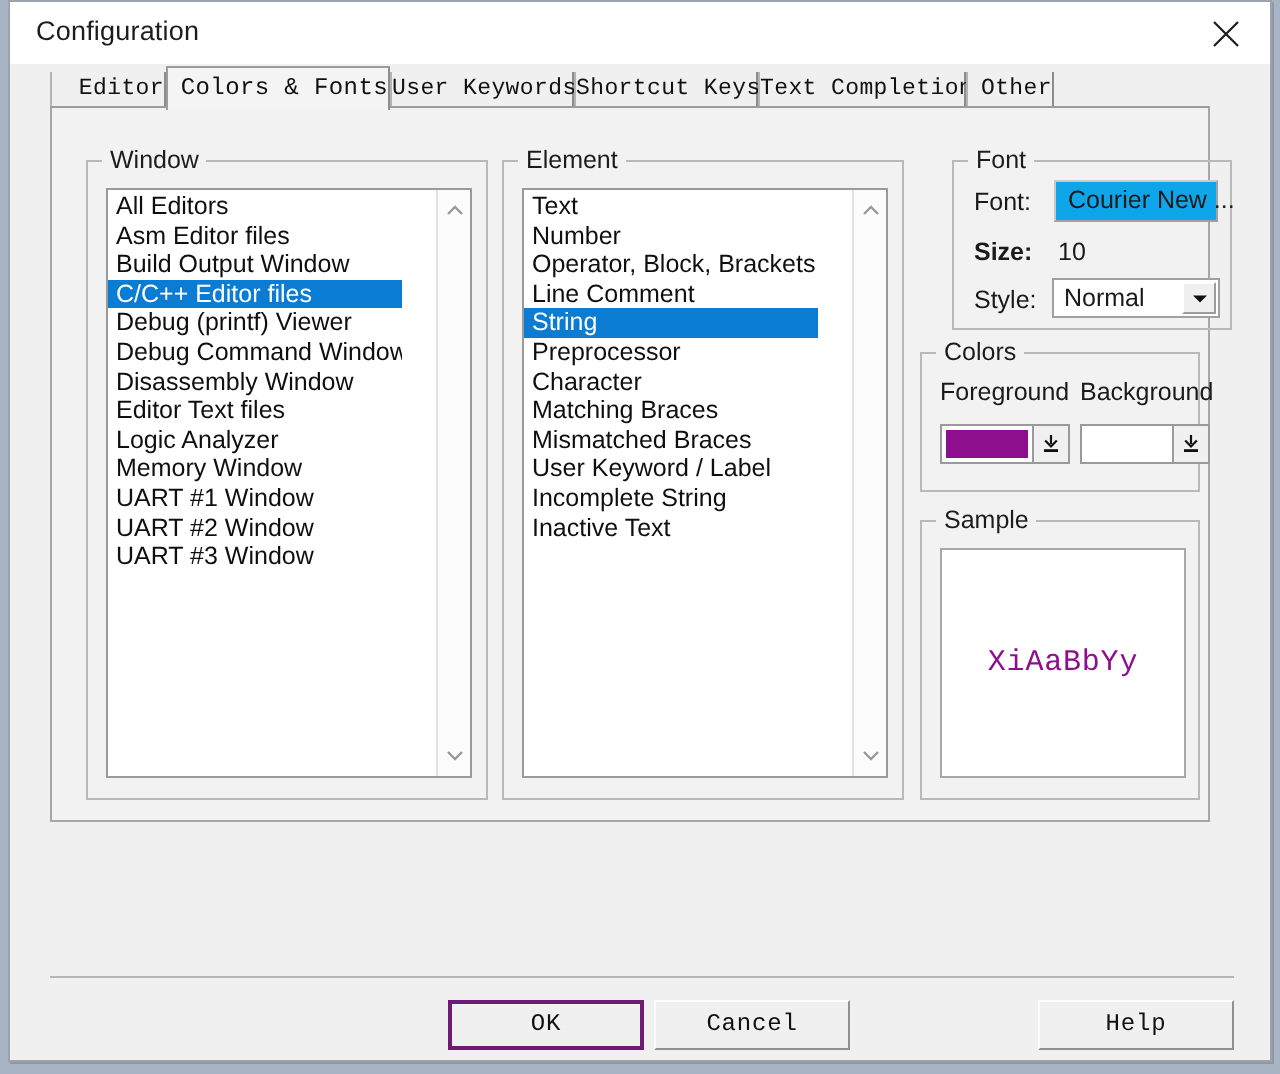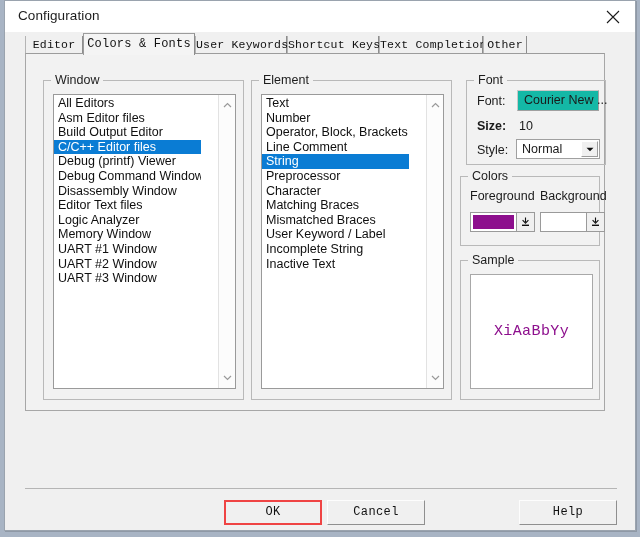--- a/index.html
+++ b/index.html
@@ -69,21 +69,21 @@
     position: absolute;
     top: 4px;
     height: 18px;
     box-sizing: border-box;
     background: #f0f0f0;
     border-left: 1px solid #b4b4b4;
     border-right: 1px solid #8d8d8d;
     font-family: "Liberation Mono", monospace;
     font-size: 11.5px;
     color: #111;
-    text-align: center;
+    text-align: right;
     line-height: 17px;
     white-space: nowrap;
     letter-spacing: 0.2px;
   }
   .tab.active {
     top: 1px;
     height: 22px;
     line-height: 20px;
     background: #f4f4f4;
     border-top: 1px solid #9c9c9c;
@@ -176,21 +176,21 @@
     color: #1a1a1a;
   }
   .fld-value {
     position: absolute;
     font-size: 12.5px;
     color: #1a1a1a;
   }
   .pushfield {
     position: absolute;
     box-sizing: border-box;
-    background: #14b8a6;
+    background: #0ea5e9;
     border: 1px solid #a0a0a0;
     border-top-color: #c8c8c8;
     border-left-color: #c8c8c8;
     font-size: 12.5px;
     color: #1a1a1a;
     padding-left: 6px;
     line-height: 19px;
     white-space: nowrap;
     cursor: default;
   }
@@ -279,21 +279,21 @@
     border-left-color: #fdfdfd;
     font-family: "Liberation Mono", monospace;
     font-size: 12px;
     color: #111;
     text-align: center;
     line-height: 23px;
     cursor: default;
     letter-spacing: 0.4px;
   }
   .dlgbtn.default {
-    border: 2px solid #ef4444;
+    border: 2px solid #701a75;
     line-height: 21px;
   }
 </style>
 </head>
 <body>
 
 <div id="window">
 
   <div id="titlebar">
     <div id="title-text">Configuration</div>
@@ -314,21 +314,21 @@
   </div>
 
   <div id="tabpage">
 
     <div class="group" style="left:17px; top:26px; width:201px; height:320px;">
       <span class="legend">Window</span>
       <div class="listbox" style="left:9px; top:13px; width:183px; height:295px;">
         <div class="listitems" id="window-items">
             <div class="li">All Editors</div>
             <div class="li">Asm Editor files</div>
-            <div class="li">Build Output Editor</div>
+            <div class="li">Build Output Window</div>
             <div class="li sel">C/C++ Editor files</div>
             <div class="li">Debug (printf) Viewer</div>
             <div class="li">Debug Command Window</div>
             <div class="li">Disassembly Window</div>
             <div class="li">Editor Text files</div>
             <div class="li">Logic Analyzer</div>
             <div class="li">Memory Window</div>
             <div class="li">UART #1 Window</div>
             <div class="li">UART #2 Window</div>
             <div class="li">UART #3 Window</div>
@@ -373,21 +373,21 @@
           </div>
           <div class="arrow down">
             <svg width="9" height="6" viewBox="0 0 9 6">
                 <path d="M1 1 L4.5 4.5 L8 1" stroke="#9a9a9a" stroke-width="1.2" fill="none"></path>
               </svg>
           </div>
         </div>
       </div>
     </div>
 
-    <div class="group" style="left:440px; top:26px; width:140px; height:85px;">
+    <div class="group" style="left:450px; top:26px; width:140px; height:85px;">
       <span class="legend">Font</span>
       <span class="fld-label" style="left:10px; top:13px;">Font:</span>
       <div class="pushfield" style="left:50px; top:9px; width:82px; height:21px;">Courier New ...</div>
       <span class="fld-label" style="left:10px; top:38px;font-weight:bold;">Size:</span>
       <span class="fld-value" style="left:52px; top:38px;">10</span>
       <span class="fld-label" style="left:10px; top:62px;">Style:</span>
       <div class="combobox" style="left:49px; top:58px; width:84px; height:20px;">
         <span>Normal</span>
         <span class="arrowbtn">
           <svg width="8" height="5" viewBox="0 0 8 5">

